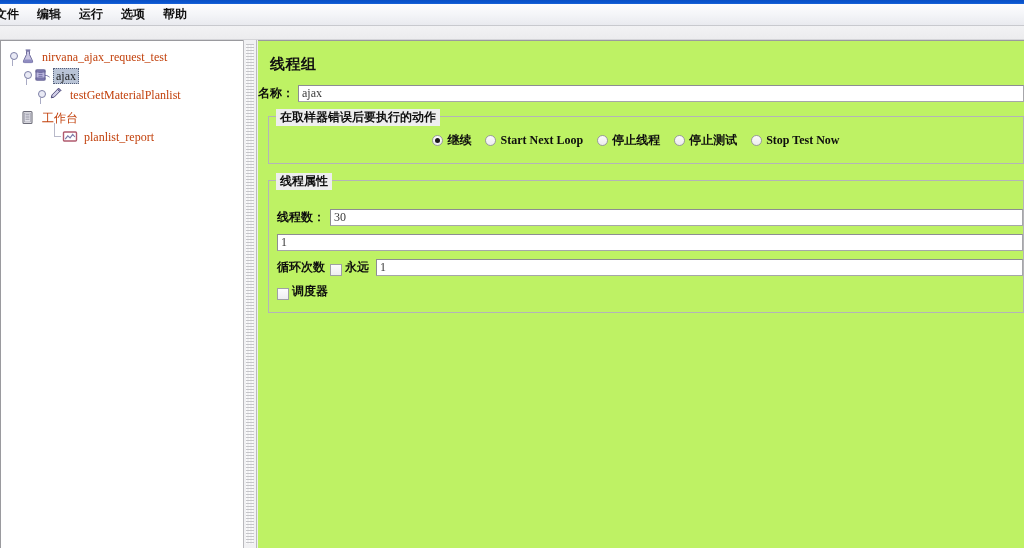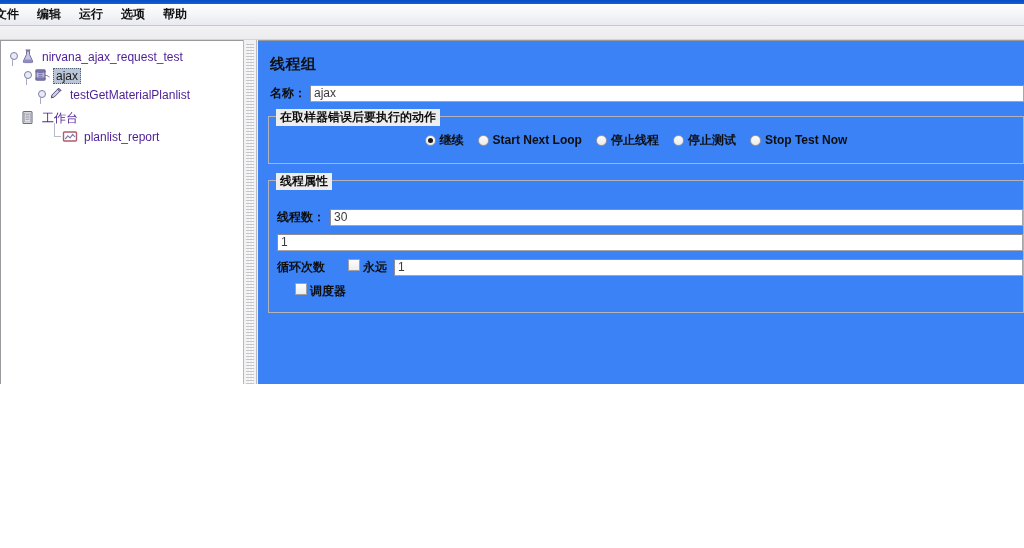--- a/index.html
+++ b/index.html
@@ -12,23 +12,24 @@
     height: 548px;
     overflow: hidden;
     font-family: "Liberation Sans", "DejaVu Sans", sans-serif;
     font-size: 12px;
     color: #000000;
     -webkit-font-smoothing: none;
   }
   #app {
     position: relative;
     width: 1024px;
-    height: 384px;
+    height: 548px;
     overflow: hidden;
     background: #eeeeee;
+    font-family: Liberation Serif, serif;
   }
 
   
   .titlebar {
     position: absolute;
     left: 0; top: 0;
     width: 1024px;
     height: 4px;
     background: linear-gradient(to bottom, #0a4fc4 0%, #0a55cf 60%, #1b64d8 100%);
   }
@@ -96,21 +97,21 @@
   }
   .tree-row {
     position: relative;
     height: 19px;
     display: flex;
     align-items: center;
     white-space: nowrap;
   }
   .tree-row .label {
     font-size: 12px;
-    color: #4c1d95;
+    color: #c2410c;
     padding: 1px 3px 1px 3px;
     line-height: 14px;
   }
   .tree-row .label.selected {
     background: #b9c4d6;
     border: 1px dotted #55607a;
     padding: 0px 2px 0px 2px;
     color: #1b1b1b;
   }
   .handle {
@@ -182,39 +183,38 @@
       repeating-linear-gradient(to right, #ffffff 0px, #ffffff 1px, transparent 1px, transparent 3px);
     opacity: .75;
   }
 
   
   .content-panel {
     position: absolute;
     left: 258px; top: 0;
     width: 766px;
     height: 508px;
-    background: #3b82f6;
+    background: #bef264;
     border-top: 1px solid #9a9a9e;
     box-sizing: border-box;
     padding: 0;
     overflow: hidden;
   }
   .panel-title {
     font-size: 15px;
     font-weight: bold;
     color: #101010;
     padding: 14px 0 8px 12px;
     letter-spacing: .5px;
   }
 
   .form-row {
     display: flex;
     align-items: center;
     height: 22px;
-    padding-left: 12px;
   }
   .form-label {
     font-size: 12px;
     font-weight: bold;
     color: #0e0e0e;
     white-space: nowrap;
     margin-right: 4px;
   }
   .textfield {
     flex: 1 1 auto;
@@ -298,25 +298,24 @@
   }
   .prop-label {
     font-size: 12px;
     font-weight: bold;
     color: #0e0e0e;
     white-space: nowrap;
     margin-right: 5px;
   }
   .checkbox-wrap {
     display: flex;
-    align-items: flex-start;
+    align-items: flex-end;
     gap: 3px;
     margin-right: 7px;
     white-space: nowrap;
-    margin-left: 18px;
   }
   .cb-mark {
     width: 12px; height: 12px;
     border: 1px solid #9fa0a4;
     background: linear-gradient(to bottom, #fcfcfd, #eeeef0);
     box-sizing: border-box;
     flex: 0 0 12px;
   }
   .cb-label {
     font-size: 12px;

